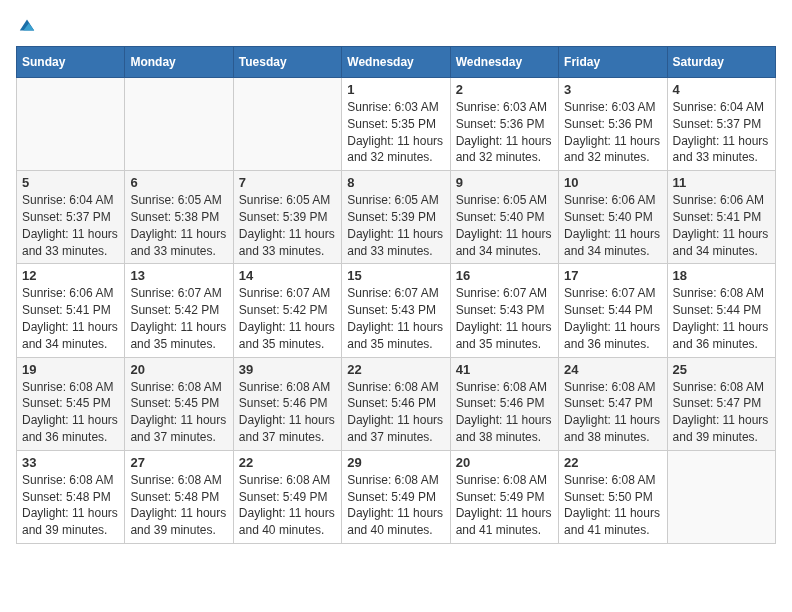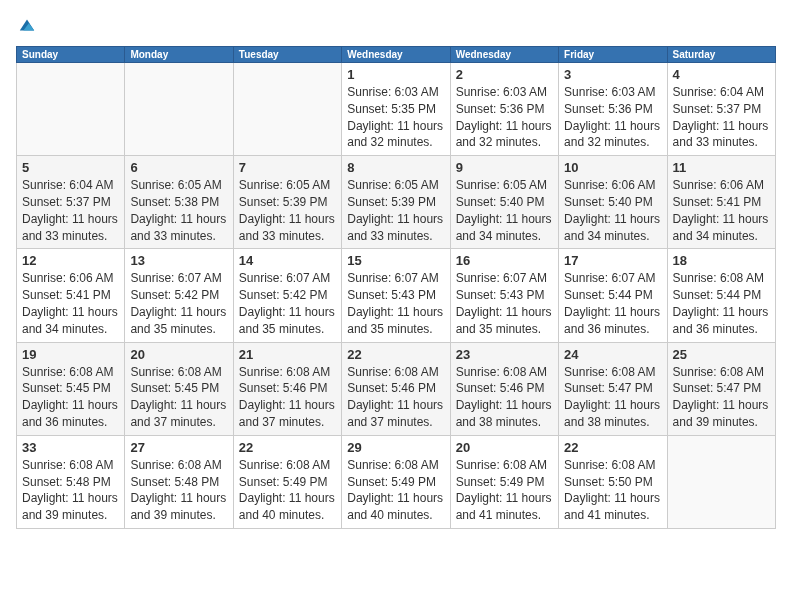--- a/index.html
+++ b/index.html
@@ -48,22 +48,22 @@
     }
     table {
       width: 100%;
       border-collapse: collapse;
       font-size: 11px;
     }
     thead tr th {
       background-color: #3572b0;
       color: #fff;
       text-align: left;
-      padding: 2px 5px;
-      font-size: 10px;
+      padding: 8px 5px;
+      font-size: 12px;
       font-weight: bold;
       border: 1px solid #2a5a90;
     }
     tbody tr td {
       border: 1px solid #ccc;
       vertical-align: top;
       padding: 4px 5px;
       height: 80px;
       width: 14.28%;
       background: #fff;
@@ -210,29 +210,29 @@
       <tr>
         <td>
           <span class="day-number">19</span>
           <div class="day-info">Sunrise: 6:08 AM<br>Sunset: 5:45 PM<br>Daylight: 11 hours and 36 minutes.</div>
         </td>
         <td>
           <span class="day-number">20</span>
           <div class="day-info">Sunrise: 6:08 AM<br>Sunset: 5:45 PM<br>Daylight: 11 hours and 37 minutes.</div>
         </td>
         <td>
-          <span class="day-number">21</span>
+          <span class="day-number">39</span>
           <div class="day-info">Sunrise: 6:08 AM<br>Sunset: 5:46 PM<br>Daylight: 11 hours and 37 minutes.</div>
         </td>
         <td>
           <span class="day-number">22</span>
           <div class="day-info">Sunrise: 6:08 AM<br>Sunset: 5:46 PM<br>Daylight: 11 hours and 37 minutes.</div>
         </td>
         <td>
-          <span class="day-number">23</span>
+          <span class="day-number">41</span>
           <div class="day-info">Sunrise: 6:08 AM<br>Sunset: 5:46 PM<br>Daylight: 11 hours and 38 minutes.</div>
         </td>
         <td>
           <span class="day-number">24</span>
           <div class="day-info">Sunrise: 6:08 AM<br>Sunset: 5:47 PM<br>Daylight: 11 hours and 38 minutes.</div>
         </td>
         <td>
           <span class="day-number">25</span>
           <div class="day-info">Sunrise: 6:08 AM<br>Sunset: 5:47 PM<br>Daylight: 11 hours and 39 minutes.</div>
         </td>

